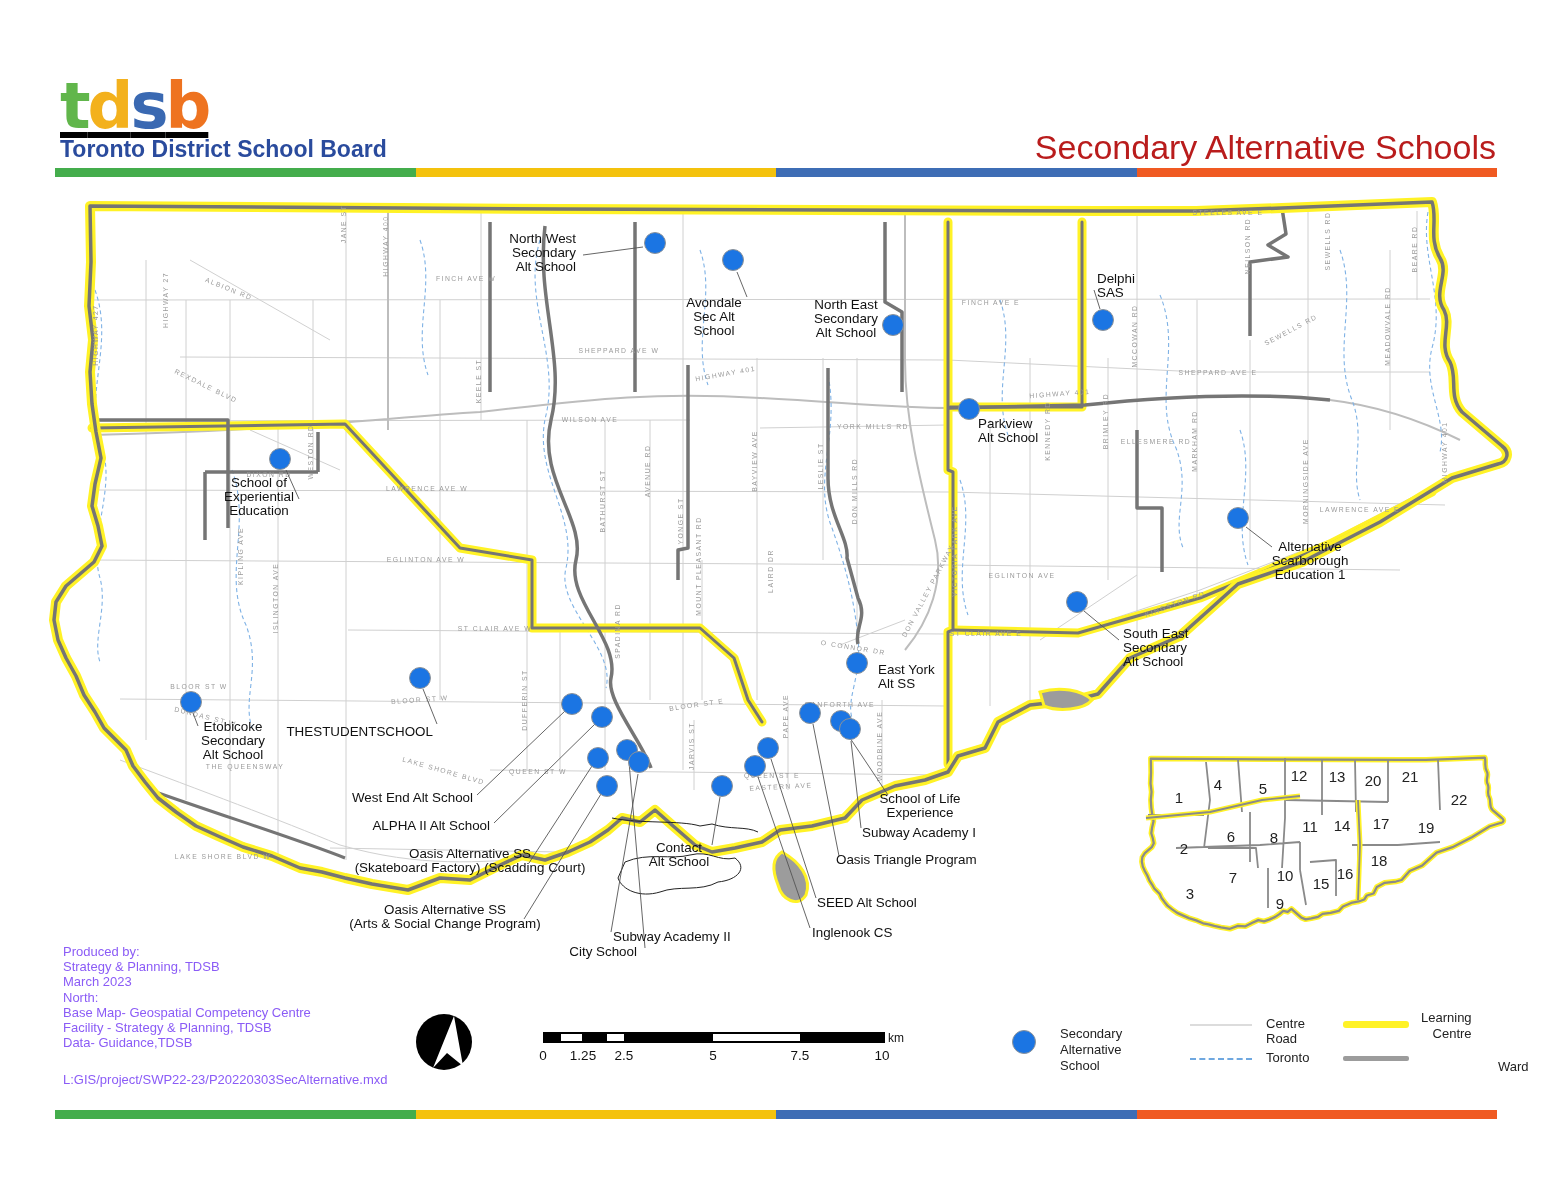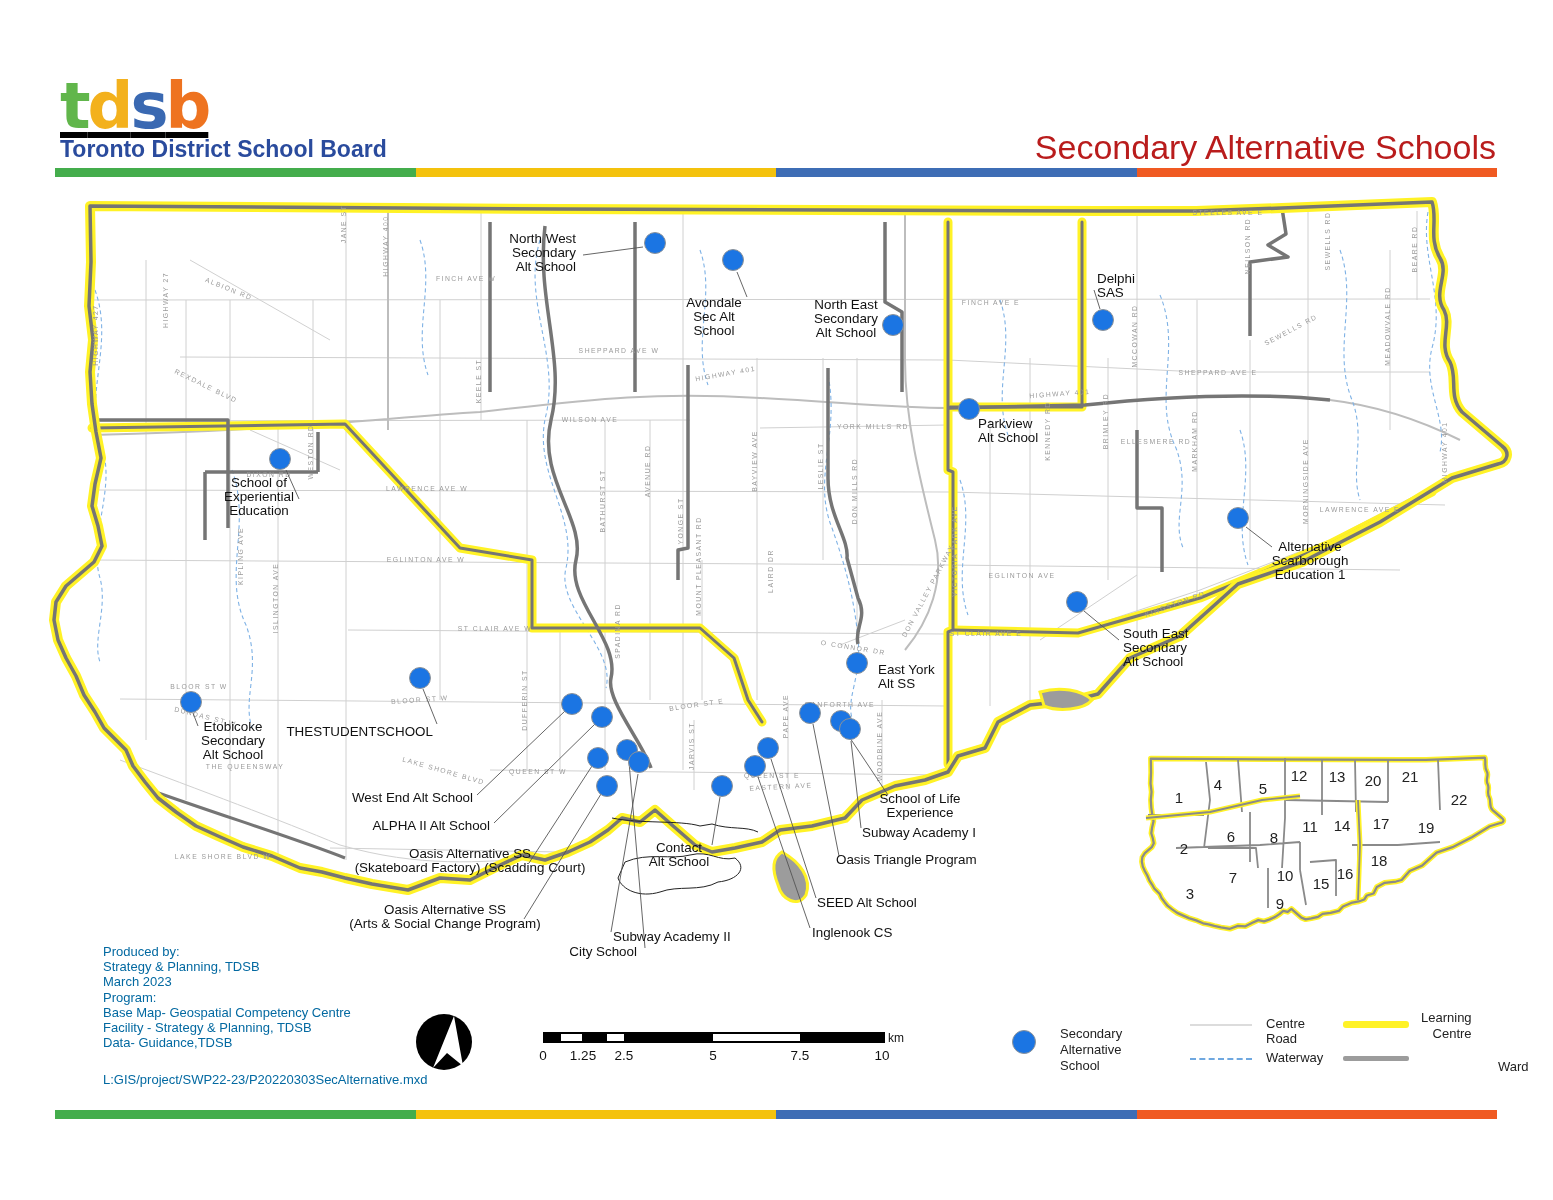--- a/index.html
+++ b/index.html
@@ -7,21 +7,21 @@
         font-family:"Liberation Sans",sans-serif;}
   
   .logo{position:absolute;left:60px;top:78px;}
   .logo-word{font-family:"DejaVu Sans",sans-serif;font-weight:bold;font-size:64px;line-height:56px;letter-spacing:-3px;text-decoration:underline;}
   .org-name{font-size:23px;font-weight:bold;letter-spacing:0px;margin-top:2px;}
   .map-title{position:absolute;right:57px;top:128px;font-size:34px;color:#b91c1c;}
   .stripe{position:absolute;left:55px;width:1442px;height:9px;display:flex;}
   .stripe span{flex:1 1 0;height:100%;}
   .stripe.top{top:168px;} .stripe.bottom{top:1110px;}
   
-  .credits{position:absolute;left:63px;top:944px;font-size:13px;color:#0369a1;line-height:15.2px;margin-left:40px;}
+  .credits{position:absolute;left:63px;top:944px;font-size:13px;color:#8b5cf6;line-height:15.2px;}
   .credits .filepath{margin-top:22px;}
   
   .legend{position:absolute;left:0;top:0;font-size:13px;color:#222;}
   .lg-dot{position:absolute;left:1012px;top:1030px;width:22px;height:22px;border-radius:50%;
           background:#1b75e3;border:1px solid #8d9399;}
   .lg-school-label{position:absolute;left:1060px;top:1026px;line-height:16px;}
   .lg-line-road{position:absolute;left:1190px;top:1024px;width:62px;height:0;border-top:2px solid #dcdcdc;}
   .lg-road-label{position:absolute;left:1266px;top:1016px;}
   .lg-line-water{position:absolute;left:1190px;top:1058px;width:62px;height:0;border-top:2px dashed #6fa8e0;}
   .lg-water-label{position:absolute;left:1266px;top:1050px;}
@@ -365,36 +365,36 @@
 
   <div class="legend">
     <div class="lg-dot"></div>
     <div class="lg-school-label">
       <div>Secondary</div>
       <div>Alternative School</div>
     </div>
     <div class="lg-line-road"></div>
     <div class="lg-road-label">Centre Road</div>
     <div class="lg-line-water"></div>
-    <div class="lg-water-label">Waterway</div>
+    <div class="lg-water-label">Toronto</div>
     <div class="lg-line-lc"></div>
     <div class="lg-lc-label">
       <div>Learning</div>
       <div>Centre</div>
     </div>
     <div class="lg-line-ward"></div>
     <div class="lg-ward-label">Ward</div>
   </div>
 
   <div class="credits">
     <div id="credit-lines">
         <div>Produced by:</div>
         <div>Strategy &amp; Planning, TDSB</div>
         <div>March 2023</div>
-        <div>Program:</div>
+        <div>North:</div>
         <div>Base Map- Geospatial Competency Centre</div>
         <div>Facility - Strategy &amp; Planning, TDSB</div>
         <div>Data- Guidance,TDSB</div>
       </div>
     <div class="filepath">L:GIS/project/SWP22-23/P20220303SecAlternative.mxd</div>
   </div>
 
   <div class="stripe bottom">
       <span style="background: rgb(68, 173, 76);"></span>
       <span style="background: rgb(244, 194, 13);"></span>

